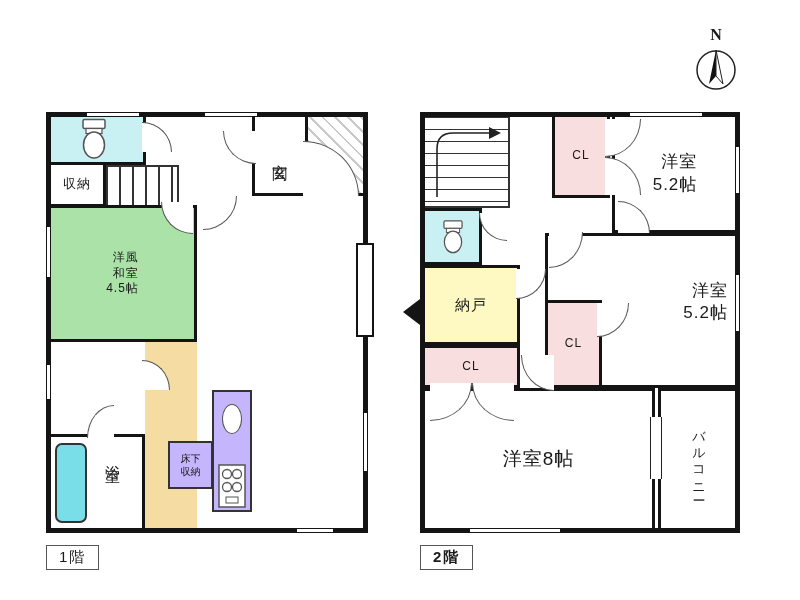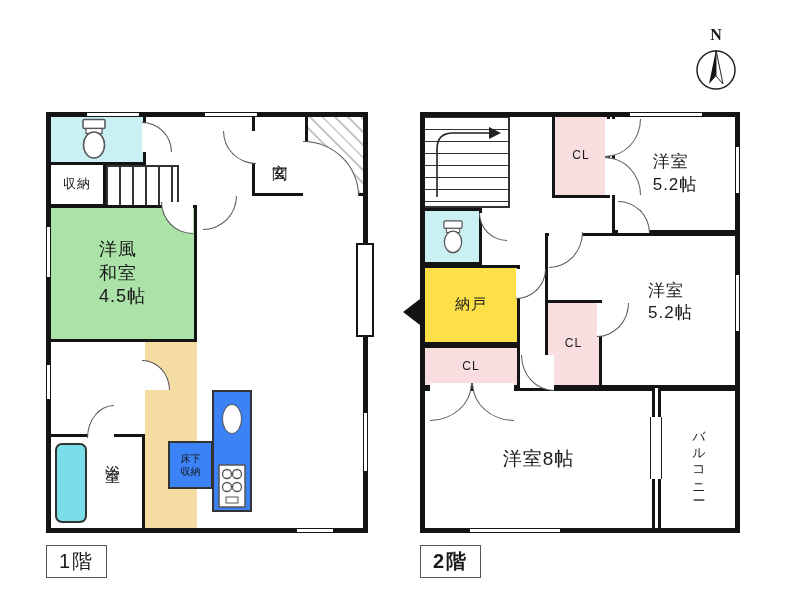--- a/index.html
+++ b/index.html
@@ -1,40 +1,40 @@
 <!DOCTYPE html>
 <html><head>
 <meta charset="utf-8">
 <style>
   html,body { margin:0; padding:0; background:#fff; }
   .canvas { position:relative; width:800px; height:600px; background:#fff; overflow:hidden;
             font-family:"Liberation Sans","DejaVu Sans",sans-serif; color:#1a1a1a; }
   .plan { position:absolute; box-sizing:border-box; border:5px solid #141414; background:#fff; }
   .room { position:absolute; box-sizing:border-box; border:3px solid #141414; display:flex;
           align-items:center; justify-content:center; z-index:1; }
-  .room-label { white-space:pre-line; text-align:left; line-height:1.3; letter-spacing:1px; z-index:6; color:#1a1a1a; }
+  .room-label { white-space:pre-line; text-align:right; line-height:1.3; letter-spacing:1px; z-index:6; color:#1a1a1a; }
   .abs { position:absolute; }
   .vtext { writing-mode:vertical-rl; letter-spacing:3px; }
   .stairs { position:absolute; box-sizing:border-box; border:2px solid #333; z-index:1; }
   .st-v { background:repeating-linear-gradient(to right,#333 0 1.5px,transparent 1.5px 13px); }
   .st-h { background:repeating-linear-gradient(to bottom,#333 0 1.5px,transparent 1.5px 12px); }
   .hatch { position:absolute; box-sizing:border-box; border:0 solid #141414;
            background:repeating-linear-gradient(45deg,#c9c9c9 0 2px,#fff 2px 9px); z-index:1; }
   .door { position:absolute; background:#fff; box-sizing:border-box; z-index:4; }
   .door.tl { border-top-left-radius:100% 100%; border-top:1.3px solid #555; border-left:1.3px solid #555; }
   .door.tr { border-top-right-radius:100% 100%; border-top:1.3px solid #555; border-right:1.3px solid #555; }
   .door.bl { border-bottom-left-radius:100% 100%; border-bottom:1.3px solid #555; border-left:1.3px solid #555; }
   .door.br { border-bottom-right-radius:100% 100%; border-bottom:1.3px solid #555; border-right:1.3px solid #555; }
   .win-h { position:absolute; height:5px; background:#fff; box-sizing:border-box;
            border-top:1.3px solid #141414; border-bottom:1.3px solid #141414; z-index:4; }
   .win-v { position:absolute; width:5px; background:#fff; box-sizing:border-box;
            border-left:1.3px solid #141414; border-right:1.3px solid #141414; z-index:4; }
-  .fixture { position:absolute; box-sizing:border-box; background:#3b82f6; border:2px solid #333; z-index:3; }
+  .fixture { position:absolute; box-sizing:border-box; background:#c4b5fd; border:2px solid #333; z-index:3; }
   .floor-tag { position:absolute; border:1.5px solid #555; background:#fff; padding:2px 12px;
-               font-size:20px; letter-spacing:2px; z-index:7; }
+               font-size:15px; letter-spacing:2px; z-index:7; }
   .tri-marker { position:absolute; width:0; height:0; border-top:13px solid transparent;
                 border-bottom:13px solid transparent; border-right:17px solid #141414; z-index:2; }
   .compass { position:absolute; width:56px; text-align:center; z-index:7; }
   .compass .n { display:block; font-family:"Liberation Serif","DejaVu Serif",serif;
                 font-weight:bold; font-size:16px; }
 </style>
 </head>
 <body>
 
 <div class="canvas">
@@ -55,21 +55,21 @@
 
     <div class="stairs st-v" style="left:55px;top:48px;width:73px;height:43px;border-left:none;"></div>
 
     <div class="room" style="left:201px;top:0;width:56px;height:79px;background:#fff;border-width:0 3px 3px 3px;">
       <span class="room-label vtext" style="font-size:15px;">玄関</span>
     </div>
 
     <div class="hatch" style="left:257px;top:0;width:55px;height:79px;border-bottom-width:3px;"></div>
 
     <div class="room" style="left:0;top:88px;width:146px;height:137px;background:#ABE2A8;border-width:3px 3px 3px 0;">
-      <span class="room-label" style="font-size:18px;">洋風
+      <span class="room-label" style="font-size:12px;">洋風
 和室
 4.5帖</span>
     </div>
 
     <div class="abs" style="left:94px;top:225px;width:52px;height:186px;background:#F4DCA2;z-index:1;"></div>
 
 
     <div class="room" style="left:0;top:317px;width:94px;height:94px;background:#fff;border-width:3px 3px 0 0;">
       <span class="room-label vtext abs" style="left:52px;top:16px;font-size:15px;">浴室</span>
       <div class="abs" style="left:4px;top:6px;width:32px;height:80px;background:#79DEE8;border:2px solid #333;border-radius:7px;box-sizing:border-box;"></div>
@@ -128,21 +128,21 @@
 
     <div class="room" style="left:127px;top:0;width:58px;height:81px;background:#F8DEDE;border-width:0 3px 3px 3px;">
       <span class="room-label" style="font-size:12px;">CL</span>
     </div>
 
     <div class="room" style="left:187px;top:0;width:123px;height:116px;background:#fff;border-width:0 0 3px 3px;">
       <span class="room-label" style="font-size:17px;">洋室
 5.2帖</span>
     </div>
 
-    <div class="room" style="left:0;top:148px;width:95px;height:80px;background:#fde047;border-width:3px 3px 3px 0;font-family:Liberation Serif, serif;">
+    <div class="room" style="left:0;top:148px;width:95px;height:80px;background:#fef9c3;border-width:3px 3px 3px 0;">
       <span class="room-label" style="font-size:15px;">納戸</span>
     </div>
 
     <div class="room" style="left:0;top:228px;width:95px;height:43px;background:#F8DEDE;border-width:3px 3px 3px 0;">
       <span class="room-label" style="font-size:12px;">CL</span>
     </div>
 
     <div class="room" style="left:120px;top:116px;width:190px;height:155px;background:#fff;border-width:3px 0 3px 3px;">
       <span class="room-label abs" style="left:100px;top:44px;width:80px;font-size:17px;">洋室
 5.2帖</span>

